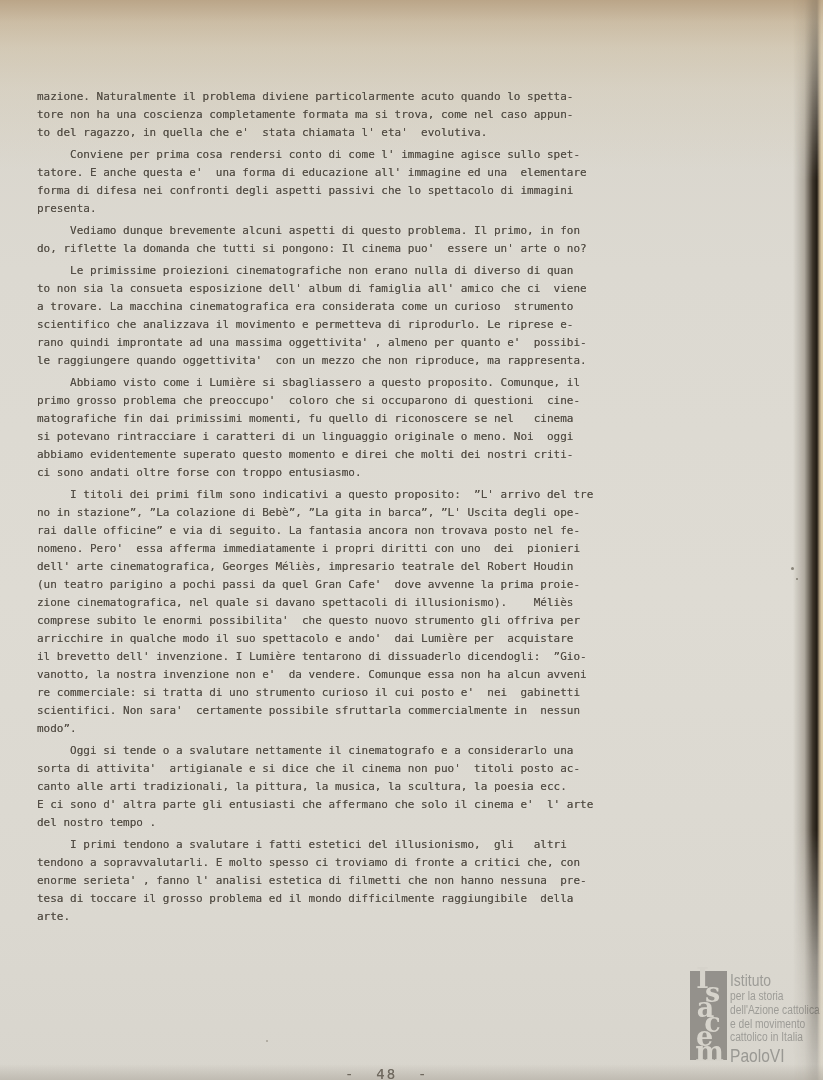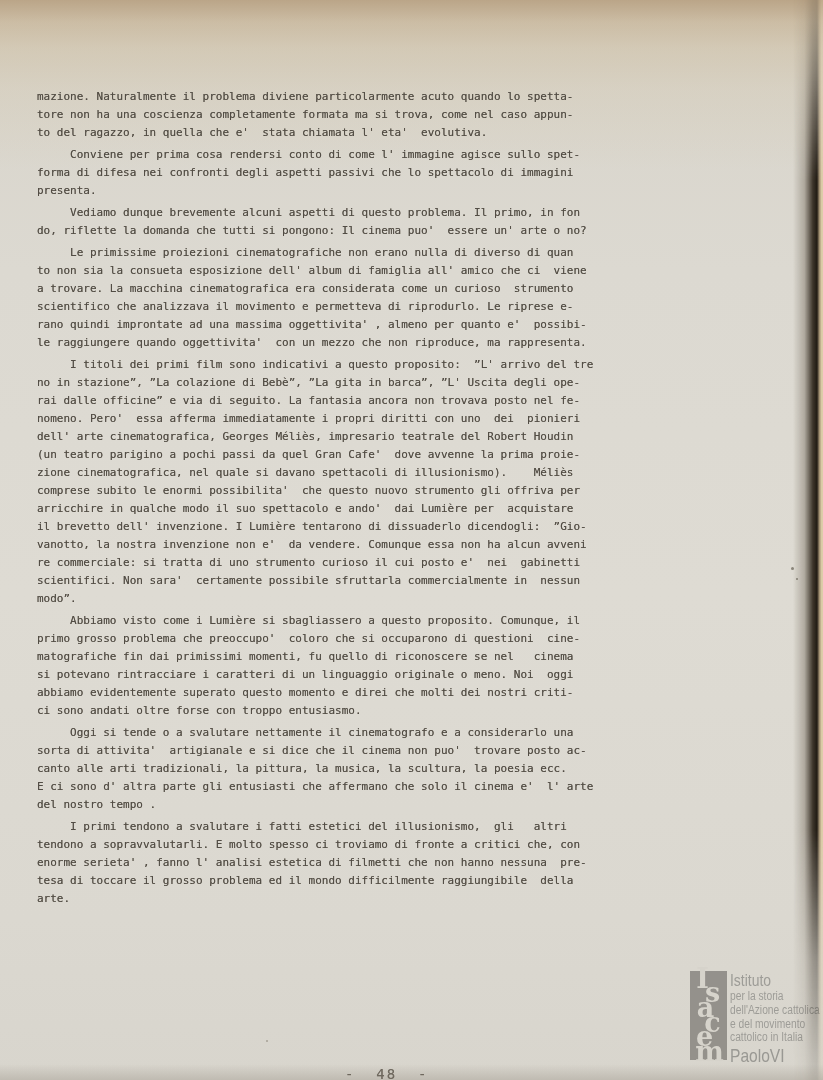--- a/index.html
+++ b/index.html
@@ -90,62 +90,63 @@
   <div class="top-shade"></div>
 
   <div class="text-block">
       <div class="para">
         <div class="line">mazione. Naturalmente il problema diviene particolarmente acuto quando lo spetta-</div>
         <div class="line">tore non ha una coscienza completamente formata ma si trova, come nel caso appun-</div>
         <div class="line">to del ragazzo, in quella che e'  stata chiamata l' eta'  evolutiva.</div>
       </div>
       <div class="para">
         <div class="line">     Conviene per prima cosa rendersi conto di come l' immagine agisce sullo spet-</div>
+        <div class="line">tatore. E anche questa e'  una forma di educazione all' immagine ed una  elementare</div>
         <div class="line">forma di difesa nei confronti degli aspetti passivi che lo spettacolo di immagini</div>
         <div class="line">presenta.</div>
       </div>
       <div class="para">
         <div class="line">     Vediamo dunque brevemente alcuni aspetti di questo problema. Il primo, in fon</div>
         <div class="line">do, riflette la domanda che tutti si pongono: Il cinema puo'  essere un' arte o no?</div>
       </div>
       <div class="para">
         <div class="line">     Le primissime proiezioni cinematografiche non erano nulla di diverso di quan</div>
         <div class="line">to non sia la consueta esposizione dell' album di famiglia all' amico che ci  viene</div>
         <div class="line">a trovare. La macchina cinematografica era considerata come un curioso  strumento</div>
         <div class="line">scientifico che analizzava il movimento e permetteva di riprodurlo. Le riprese e-</div>
         <div class="line">rano quindi improntate ad una massima oggettivita' , almeno per quanto e'  possibi-</div>
         <div class="line">le raggiungere quando oggettivita'  con un mezzo che non riproduce, ma rappresenta.</div>
+      </div>
+      <div class="para">
+        <div class="line">     Abbiamo visto come i Lumière si sbagliassero a questo proposito. Comunque, il</div>
+        <div class="line">primo grosso problema che preoccupo'  coloro che si occuparono di questioni  cine-</div>
+        <div class="line">matografiche fin dai primissimi momenti, fu quello di riconoscere se nel   cinema</div>
+        <div class="line">si potevano rintracciare i caratteri di un linguaggio originale o meno. Noi  oggi</div>
+        <div class="line">abbiamo evidentemente superato questo momento e direi che molti dei nostri criti-</div>
+        <div class="line">ci sono andati oltre forse con troppo entusiasmo.</div>
       </div>
       <div class="para">
         <div class="line">     I titoli dei primi film sono indicativi a questo proposito:  ”L' arrivo del tre</div>
         <div class="line">no in stazione”, ”La colazione di Bebè”, ”La gita in barca”, ”L' Uscita degli ope-</div>
         <div class="line">rai dalle officine” e via di seguito. La fantasia ancora non trovava posto nel fe-</div>
         <div class="line">nomeno. Pero'  essa afferma immediatamente i propri diritti con uno  dei  pionieri</div>
         <div class="line">dell' arte cinematografica, Georges Méliès, impresario teatrale del Robert Houdin</div>
         <div class="line">(un teatro parigino a pochi passi da quel Gran Cafe'  dove avvenne la prima proie-</div>
         <div class="line">zione cinematografica, nel quale si davano spettacoli di illusionismo).    Méliès</div>
         <div class="line">comprese subito le enormi possibilita'  che questo nuovo strumento gli offriva per</div>
         <div class="line">arricchire in qualche modo il suo spettacolo e ando'  dai Lumière per  acquistare</div>
         <div class="line">il brevetto dell' invenzione. I Lumière tentarono di dissuaderlo dicendogli:  ”Gio-</div>
         <div class="line">vanotto, la nostra invenzione non e'  da vendere. Comunque essa non ha alcun avveni</div>
         <div class="line">re commerciale: si tratta di uno strumento curioso il cui posto e'  nei  gabinetti</div>
         <div class="line">scientifici. Non sara'  certamente possibile sfruttarla commercialmente in  nessun</div>
         <div class="line">modo”.</div>
       </div>
       <div class="para">
-        <div class="line">     Abbiamo visto come i Lumière si sbagliassero a questo proposito. Comunque, il</div>
-        <div class="line">primo grosso problema che preoccupo'  coloro che si occuparono di questioni  cine-</div>
-        <div class="line">matografiche fin dai primissimi momenti, fu quello di riconoscere se nel   cinema</div>
-        <div class="line">si potevano rintracciare i caratteri di un linguaggio originale o meno. Noi  oggi</div>
-        <div class="line">abbiamo evidentemente superato questo momento e direi che molti dei nostri criti-</div>
-        <div class="line">ci sono andati oltre forse con troppo entusiasmo.</div>
-      </div>
-      <div class="para">
         <div class="line">     Oggi si tende o a svalutare nettamente il cinematografo e a considerarlo una</div>
-        <div class="line">sorta di attivita'  artigianale e si dice che il cinema non puo'  trovare posto ac-</div>
+        <div class="line">sorta di attivita'  artigianale e si dice che il cinema non puo'  titoli posto ac-</div>
         <div class="line">canto alle arti tradizionali, la pittura, la musica, la scultura, la poesia ecc.</div>
         <div class="line">E ci sono d' altra parte gli entusiasti che affermano che solo il cinema e'  l' arte</div>
         <div class="line">del nostro tempo .</div>
       </div>
       <div class="para">
         <div class="line">     I primi tendono a svalutare i fatti estetici del illusionismo,  gli   altri</div>
         <div class="line">tendono a sopravvalutarli. E molto spesso ci troviamo di fronte a critici che, con</div>
         <div class="line">enorme serieta' , fanno l' analisi estetica di filmetti che non hanno nessuna  pre-</div>
         <div class="line">tesa di toccare il grosso problema ed il mondo difficilmente raggiungibile  della</div>
         <div class="line">arte.</div>

